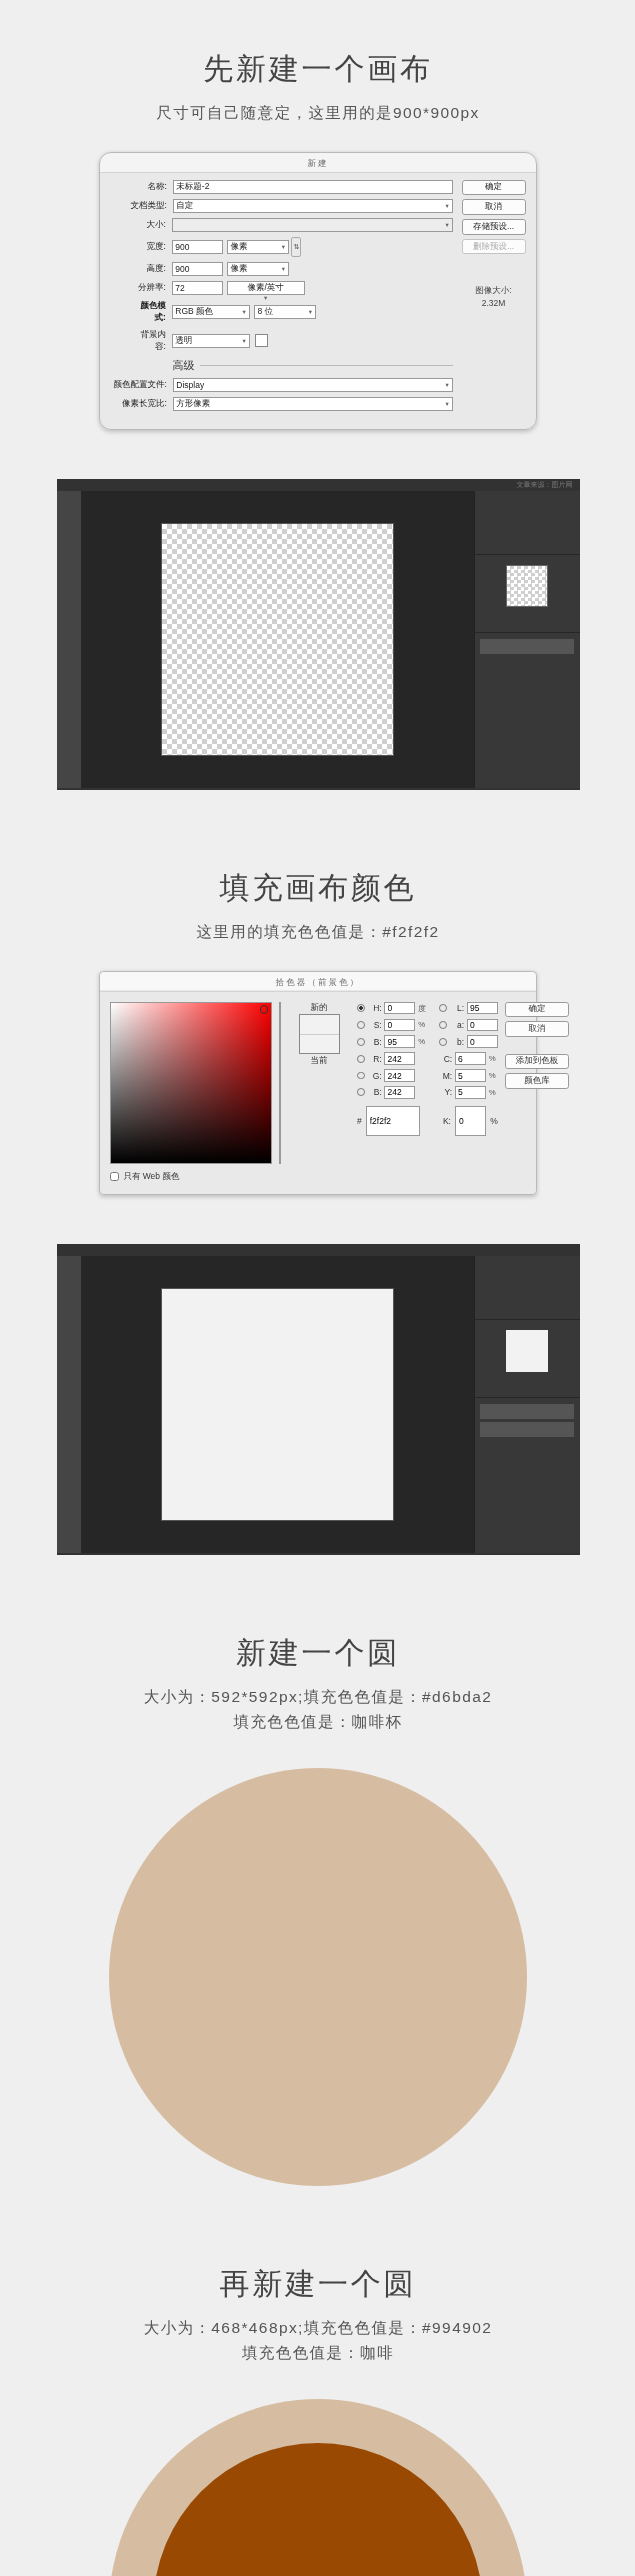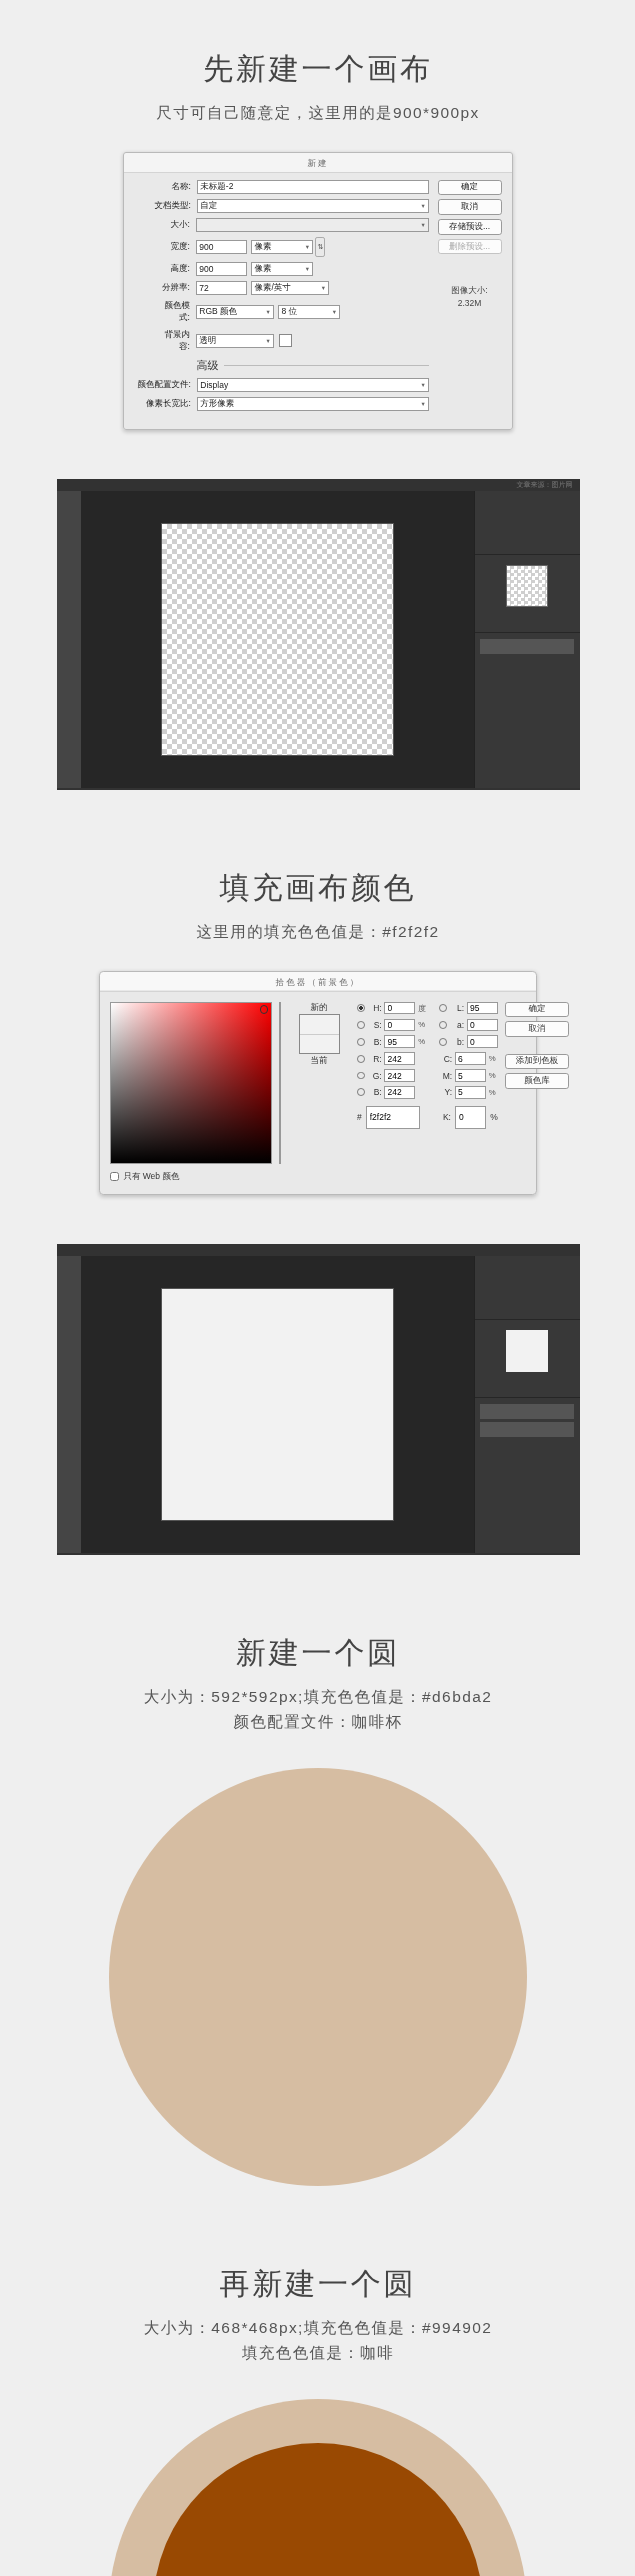--- a/index.html
+++ b/index.html
@@ -26,25 +26,25 @@
       margin-top: 12.7px;
       letter-spacing: 1.4px;
     }
     
     
     .section { margin-bottom: 78px; }
     .section.last { margin-bottom: 42px; }
     
     
     .dialog-new {
-      width: 390px;
+      width: 438px;
       margin: 28px auto 17px;
       background: linear-gradient(#f4f4f4 0 20px,#e9e9e9 20px 100%);
       border: 0.7px solid #b9b9b9;
-      border-radius: 3px;
+      border-radius: 12px;
       box-shadow: 0 1.4px 4.2px rgba(0,0,0,.2);
       font-size: 8.5px;
       color: #222;
     }
     .dialog-title {
       height: 20px; line-height: 20px;
       text-align: center;
       font-size: 8.5px;
       color: #6e6e6e;
       letter-spacing: 2.1px;
@@ -134,21 +134,21 @@
     .sw-cur{height:50%; background:#f2f2f2; border-top:0.7px solid #ccc;}
     .num-col{ flex:1; display:grid; grid-template-columns: 1fr 1fr; column-gap:12.7px; row-gap:4.2px; font-size:8.5px; align-content:start;}
     .num-pair{display:flex; align-items:center; gap:2.8px;}
     .num-pair label{width:12.7px; text-align:right;}
     .num-pair input{width:31px; height:12.7px; border:0.7px solid #999; background:#fff; font-size:8.5px; padding:0 2.1px; text-align:left;}
     .num-pair .unit{width:8.5px; font-size:7.8px; color:#555;}
     .radio{width:7.8px;height:7.8px;border:0.7px solid #777;border-radius:50%;display:inline-block;margin-right:1.4px;}
     .radio.checked{background:radial-gradient(#333 0 2.1px, transparent 2.1px);}
     .cp-right{width:71px; display:flex; flex-direction:column; gap:4.2px;}
     .hex-row{grid-column:1/3; display:flex; align-items:center; gap:4.2px; margin-top:2.8px;}
-    .hex-row input{width:54px; height:23px; border:0.7px solid #999; background:#fff; padding:0 2.8px; font-size:8.5px;}
+    .hex-row input{width:54px; height:30px; border:0.7px solid #999; background:#fff; padding:0 2.8px; font-size:8.5px;}
     
     
     .circle-wrap{ display:flex; justify-content:center; margin-top:35px; }
     .circle{ border-radius:50%; }
     .circle-cup{ width:418px; height:418px; background:#d6bda2; }
     .circle-coffee{
       width:418px; height:418px; background:#d6bda2;
       display:flex; align-items:center; justify-content:center;
     }
     .circle-coffee .inner{ width:330px; height:330px; background:#994902; border-radius:50%; }
@@ -208,27 +208,27 @@
           <div class="dlg-select">
               <span>像素</span>
               <span class="caret">▾</span>
             </div>
         </div>
         <div class="dlg-row" style="margin-left:28px;">
           <div class="dlg-label" style="width:35px;">分辨率:</div>
           <div class="dlg-input short">
               <span>72</span>
             </div>
-          <div class="dlg-select" style="flex-basis:78px;">
+          <div class="dlg-select" style="flex-basis:78px;flex-direction:column;">
               <span>像素/英寸</span>
               <span class="caret">▾</span>
             </div>
         </div>
         <div class="dlg-row" style="margin-left:28px;">
-          <div class="dlg-label" style="width:35px;">颜色模式:</div>
+          <div class="dlg-label" style="width:35px;font-weight:bold;">颜色模式:</div>
           <div class="dlg-input" style="flex:0 0 78px;">
               <span>RGB 颜色</span>
               <span class="caret">▾</span>
             </div>
           <div class="dlg-select">
               <span>8 位</span>
               <span class="caret">▾</span>
             </div>
         </div>
         <div class="dlg-row" style="margin-left:28px;">
@@ -409,21 +409,21 @@
         <div class="layer"></div>
         <div class="layer"></div>
       </div>
     </div>
   </div>
 </div>
 
 <div class="section">
   <h1 class="section-heading">新建一个圆</h1>
   <div class="section-sub">大小为：592*592px;填充色色值是：#d6bda2</div>
-  <div class="section-sub" style="margin-top:4.2px;">颜色配置文件：咖啡杯</div>
+  <div class="section-sub" style="margin-top:4.2px;">填充色色值是：咖啡杯</div>
   <div class="circle-wrap">
     <div class="circle circle-cup"></div>
   </div>
 </div>
 
 <div class="section last">
   <h1 class="section-heading">再新建一个圆</h1>
   <div class="section-sub">大小为：468*468px;填充色色值是：#994902</div>
   <div class="section-sub" style="margin-top:4.2px;">填充色色值是：咖啡</div>
   <div class="circle-wrap">

